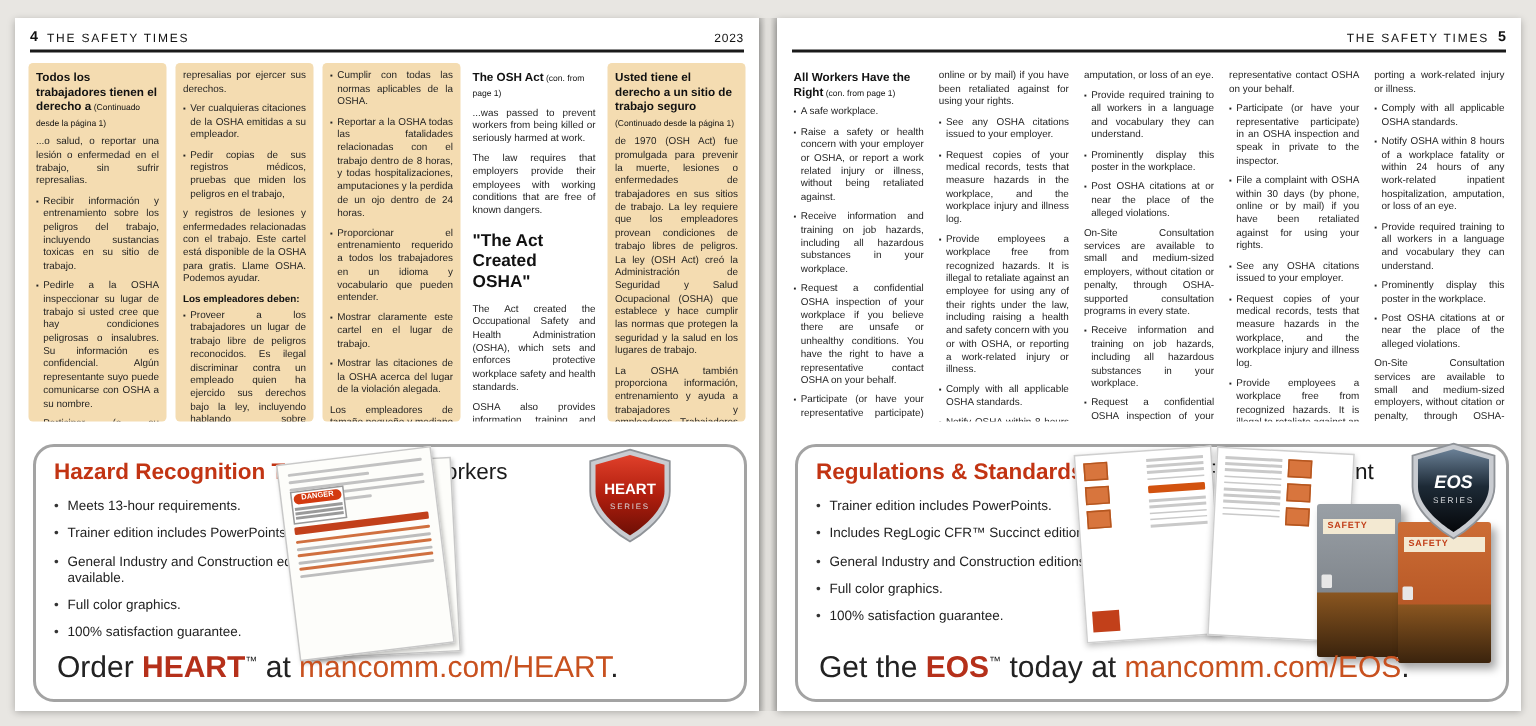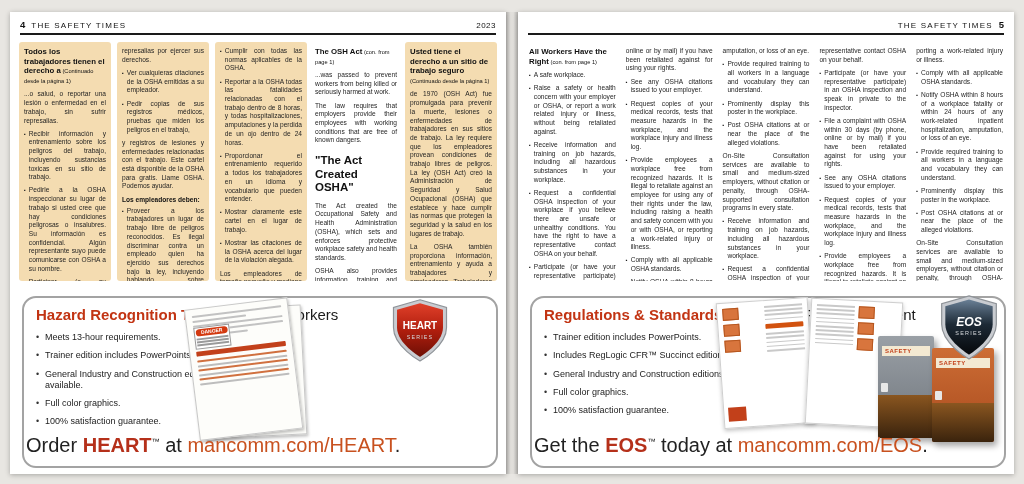--- a/index.html
+++ b/index.html
@@ -37,21 +37,21 @@
   
   .ad{position:absolute;left:12px;right:8px;bottom:6px;height:172px;background:#fff;
     border:2px solid #a3a3a3;border-radius:14px;padding:8px 12px;box-sizing:border-box;}
   .ad-title{font-size:15px;color:#1a1a1a;white-space:nowrap;}
   .ad-title .red{color:#c23413;font-weight:bold;}
   .ad-bullets{list-style:none;margin:9px 0 0;padding:0;font-size:9px;color:#222;line-height:1.25;}
   .ad-bullets li{margin-bottom:7px;padding-left:9px;position:relative;}
   .ad-bullets li::before{content:"•";position:absolute;left:0;color:#333;}
   .ad-bullets.w-left{width:198px;}
   .ad-bullets.w-right{width:236px;}
-  .ad-cta{position:absolute;left:2px;bottom:9px;font-size:20px;color:#222;white-space:nowrap;}
+  .ad-cta{position:absolute;left:14px;bottom:9px;font-size:20px;color:#222;white-space:nowrap;}
   .ad-cta .prod{color:#b5301a;font-weight:bold;}
   .ad-cta .tm{font-size:8px;vertical-align:super;}
   .ad-cta .link{color:#c8511f;text-decoration:none;}
 
   
   .shield{position:absolute;}
   .shield.heart{right:46px;top:0;width:60px;height:66px;}
   .shield.eos{right:4px;top:-4px;width:62px;height:68px;}
   .shield svg{width:100%;height:100%;}
   .sh-main{font-weight:bold;fill:#ffffff;}

